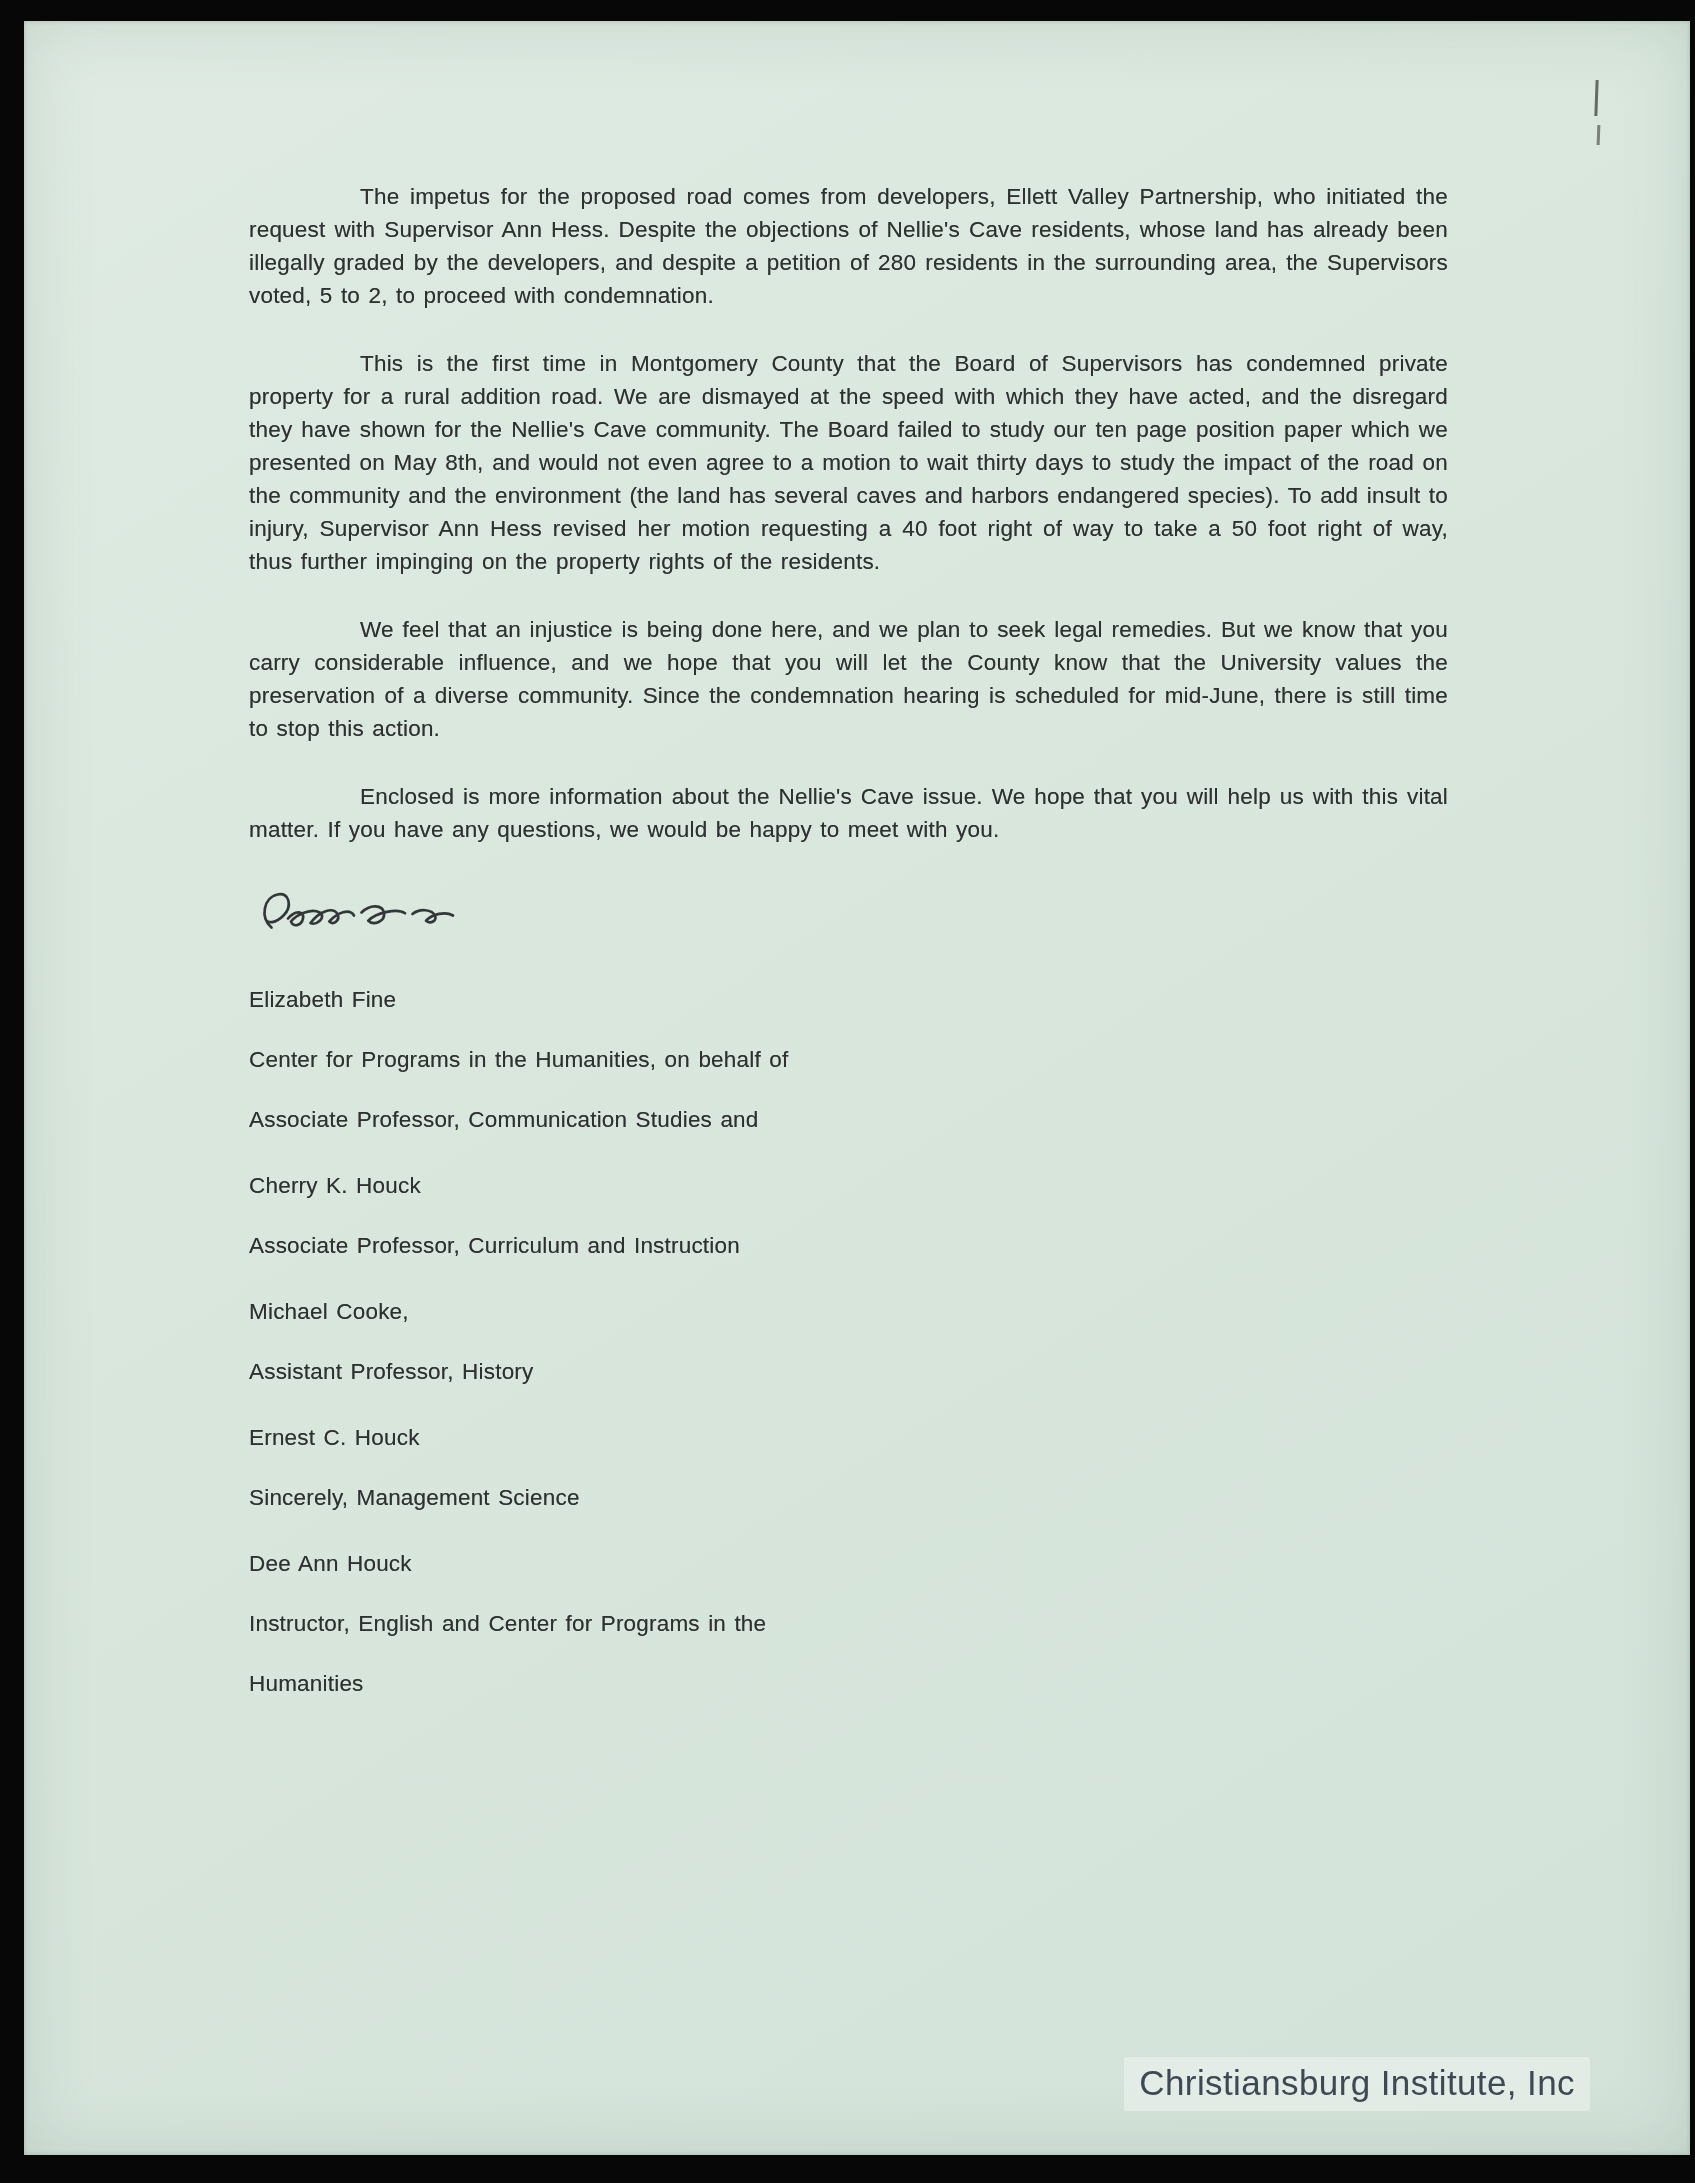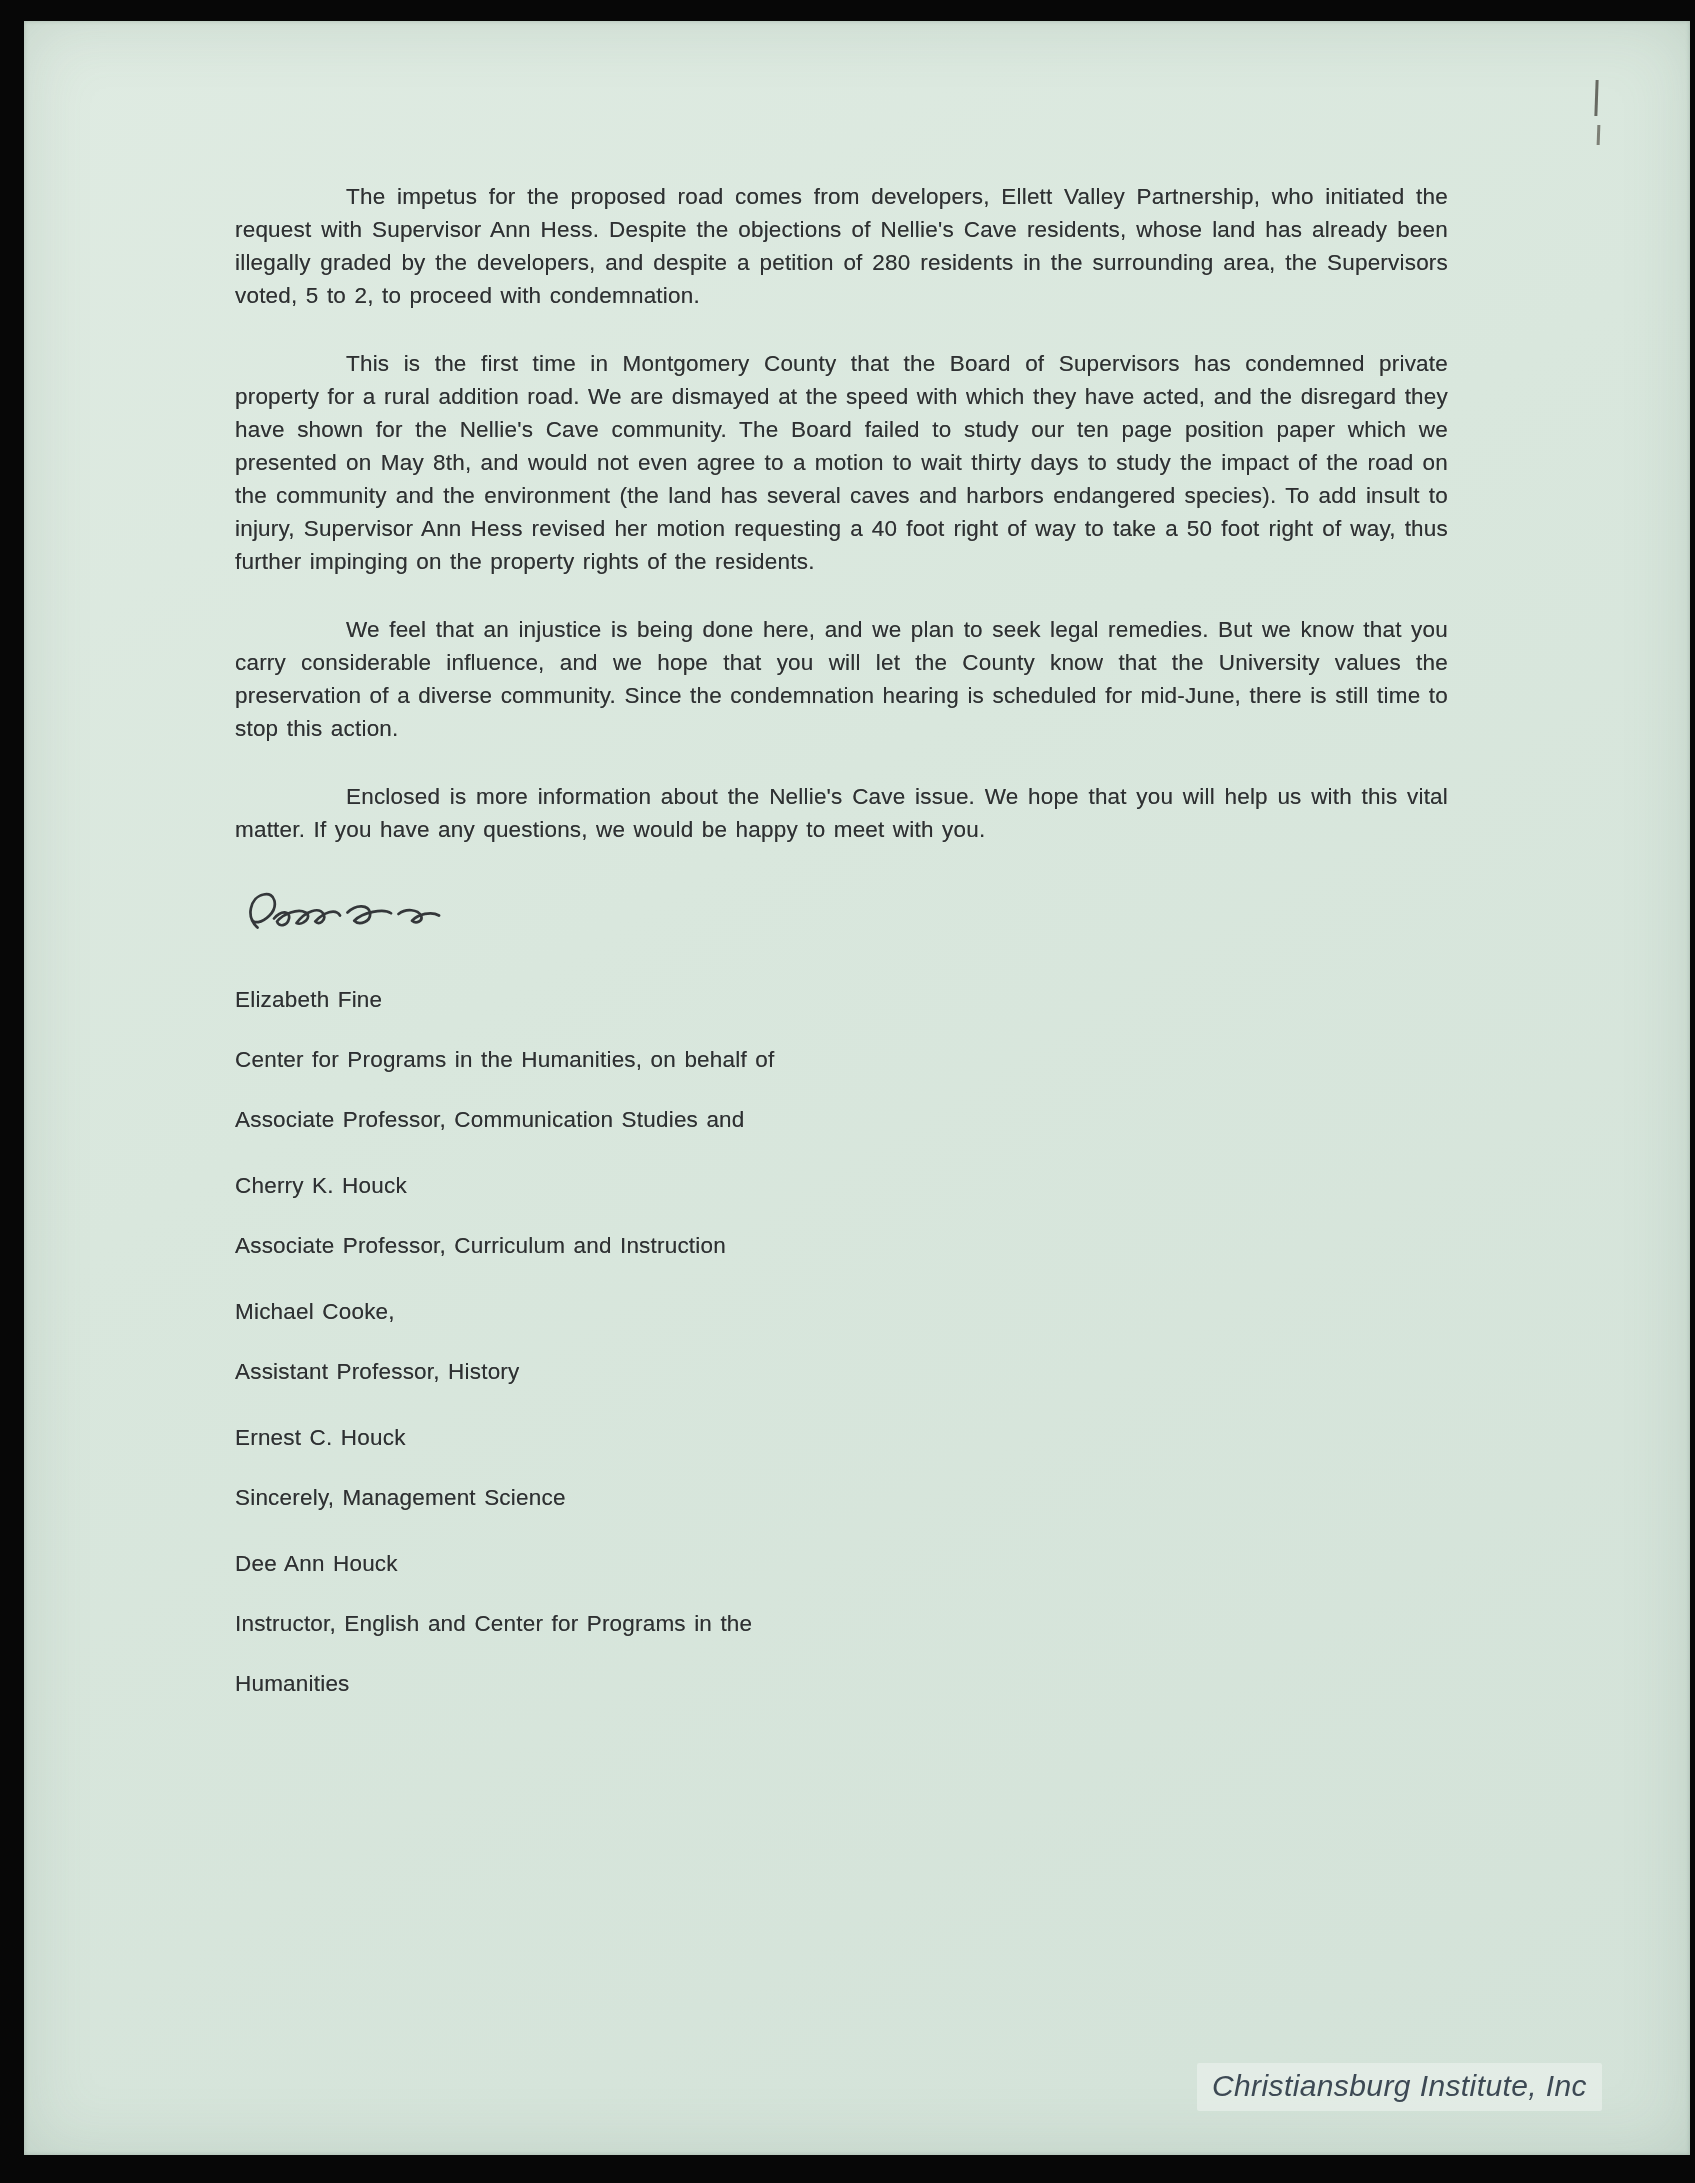--- a/index.html
+++ b/index.html
@@ -19,21 +19,21 @@
     top: 21px;
     left: 24px;
     right: 6px;
     bottom: 28.5px;
     background: linear-gradient(148deg, #dfebe2 0%, #d9e7dd 40%, #d3e2d8 100%);
     box-shadow: inset 0 0 68px rgba(90, 115, 100, 0.18), inset 0 0 4.5px rgba(60, 80, 70, 0.25);
   }
   .content {
     position: absolute;
     top: 159px;
-    left: 211px;
+    left: 225px;
     right: 242px;
     color: #2e3032;
     font-size: 22.5px;
     line-height: 33px;
     letter-spacing: 0.2px;
     word-spacing: 1.9px;
     text-shadow: 0 0 0.5px rgba(20, 20, 20, 0.45);
   }
   .para {
     margin: 0 0 35px 0;
@@ -52,29 +52,28 @@
   }
   .sig-block {
     margin: 0 0 33px 0;
   }
   .sig-line {
     white-space: nowrap;
     margin-top: 27px;
   }
   .watermark {
     position: absolute;
-    right: 88px;
+    right: 100px;
     bottom: 44px;
-    font-size: 30px;
+    font-size: 35px;
     letter-spacing: 0.4px;
     color: #3d4954;
     background: rgba(238, 244, 240, 0.55);
     padding: 6px 15px 7.5px 15px;
     border-radius: 2.3px;
-    font-style: italic;
   }
   .scan-mark-1 {
     position: absolute;
     top: 59px;
     right: 92px;
     width: 3px;
     height: 36px;
     background: #4a4a42;
     opacity: 0.8;
     transform: rotate(2deg);

